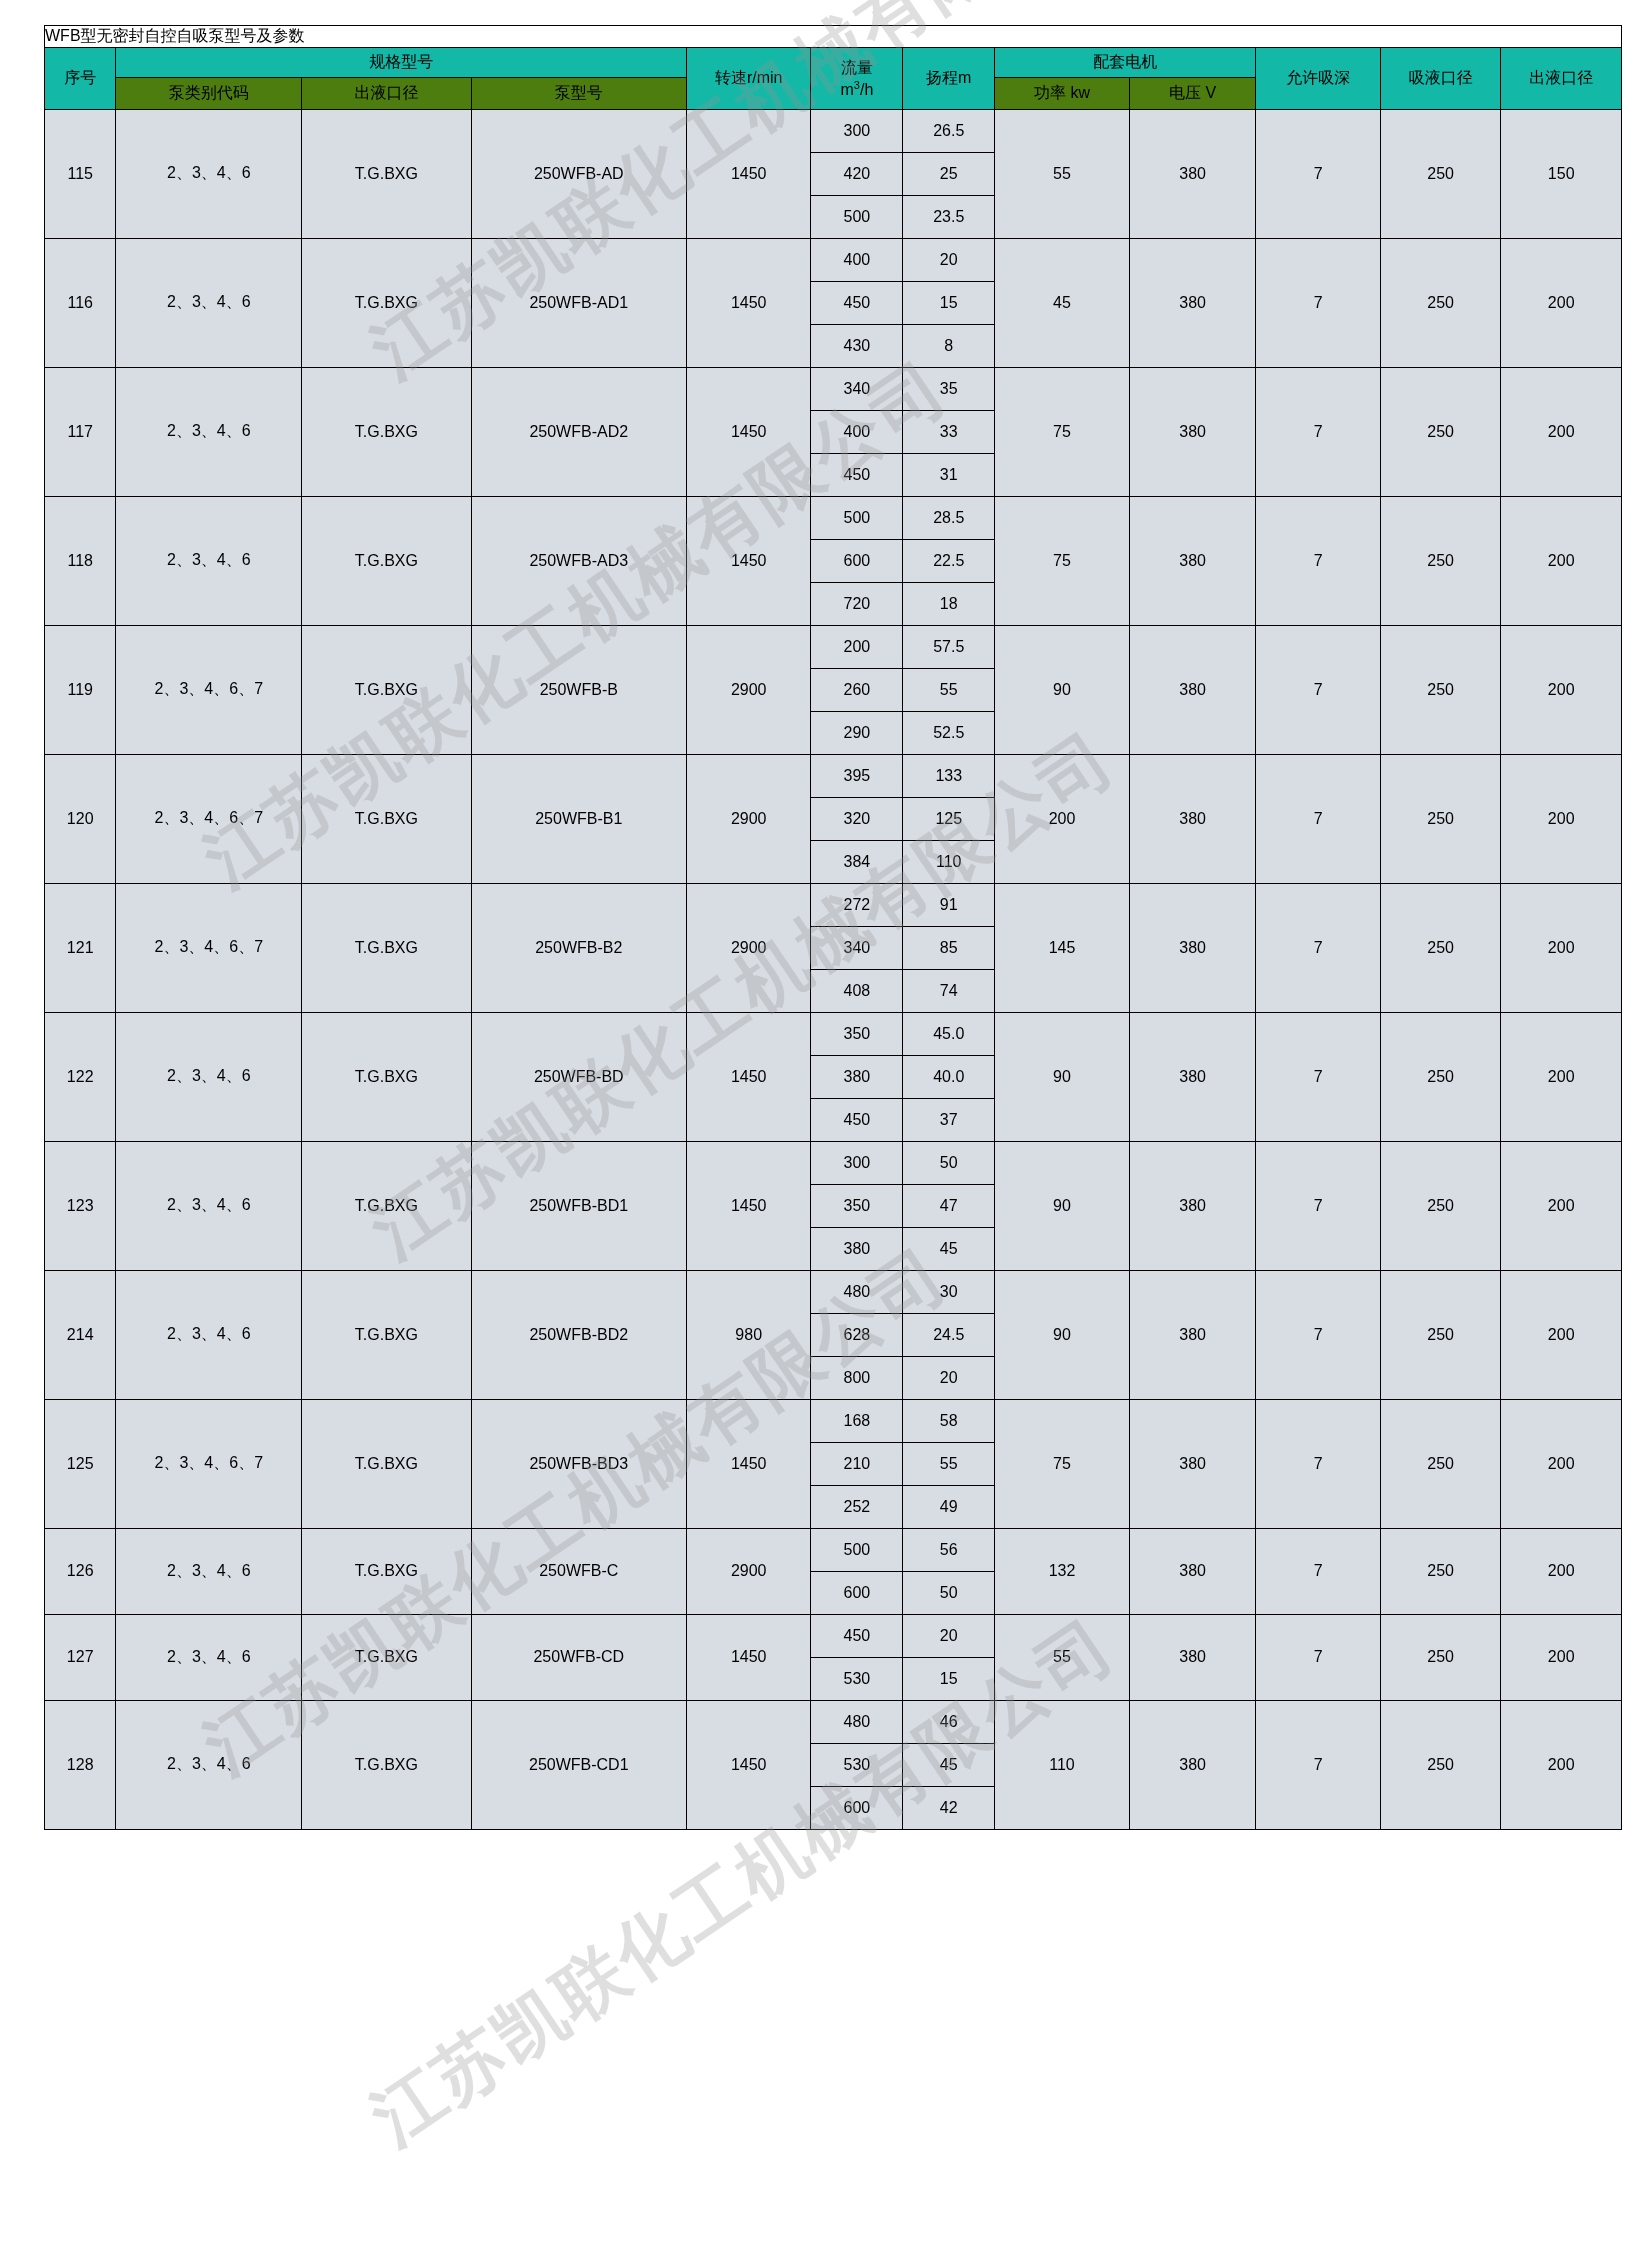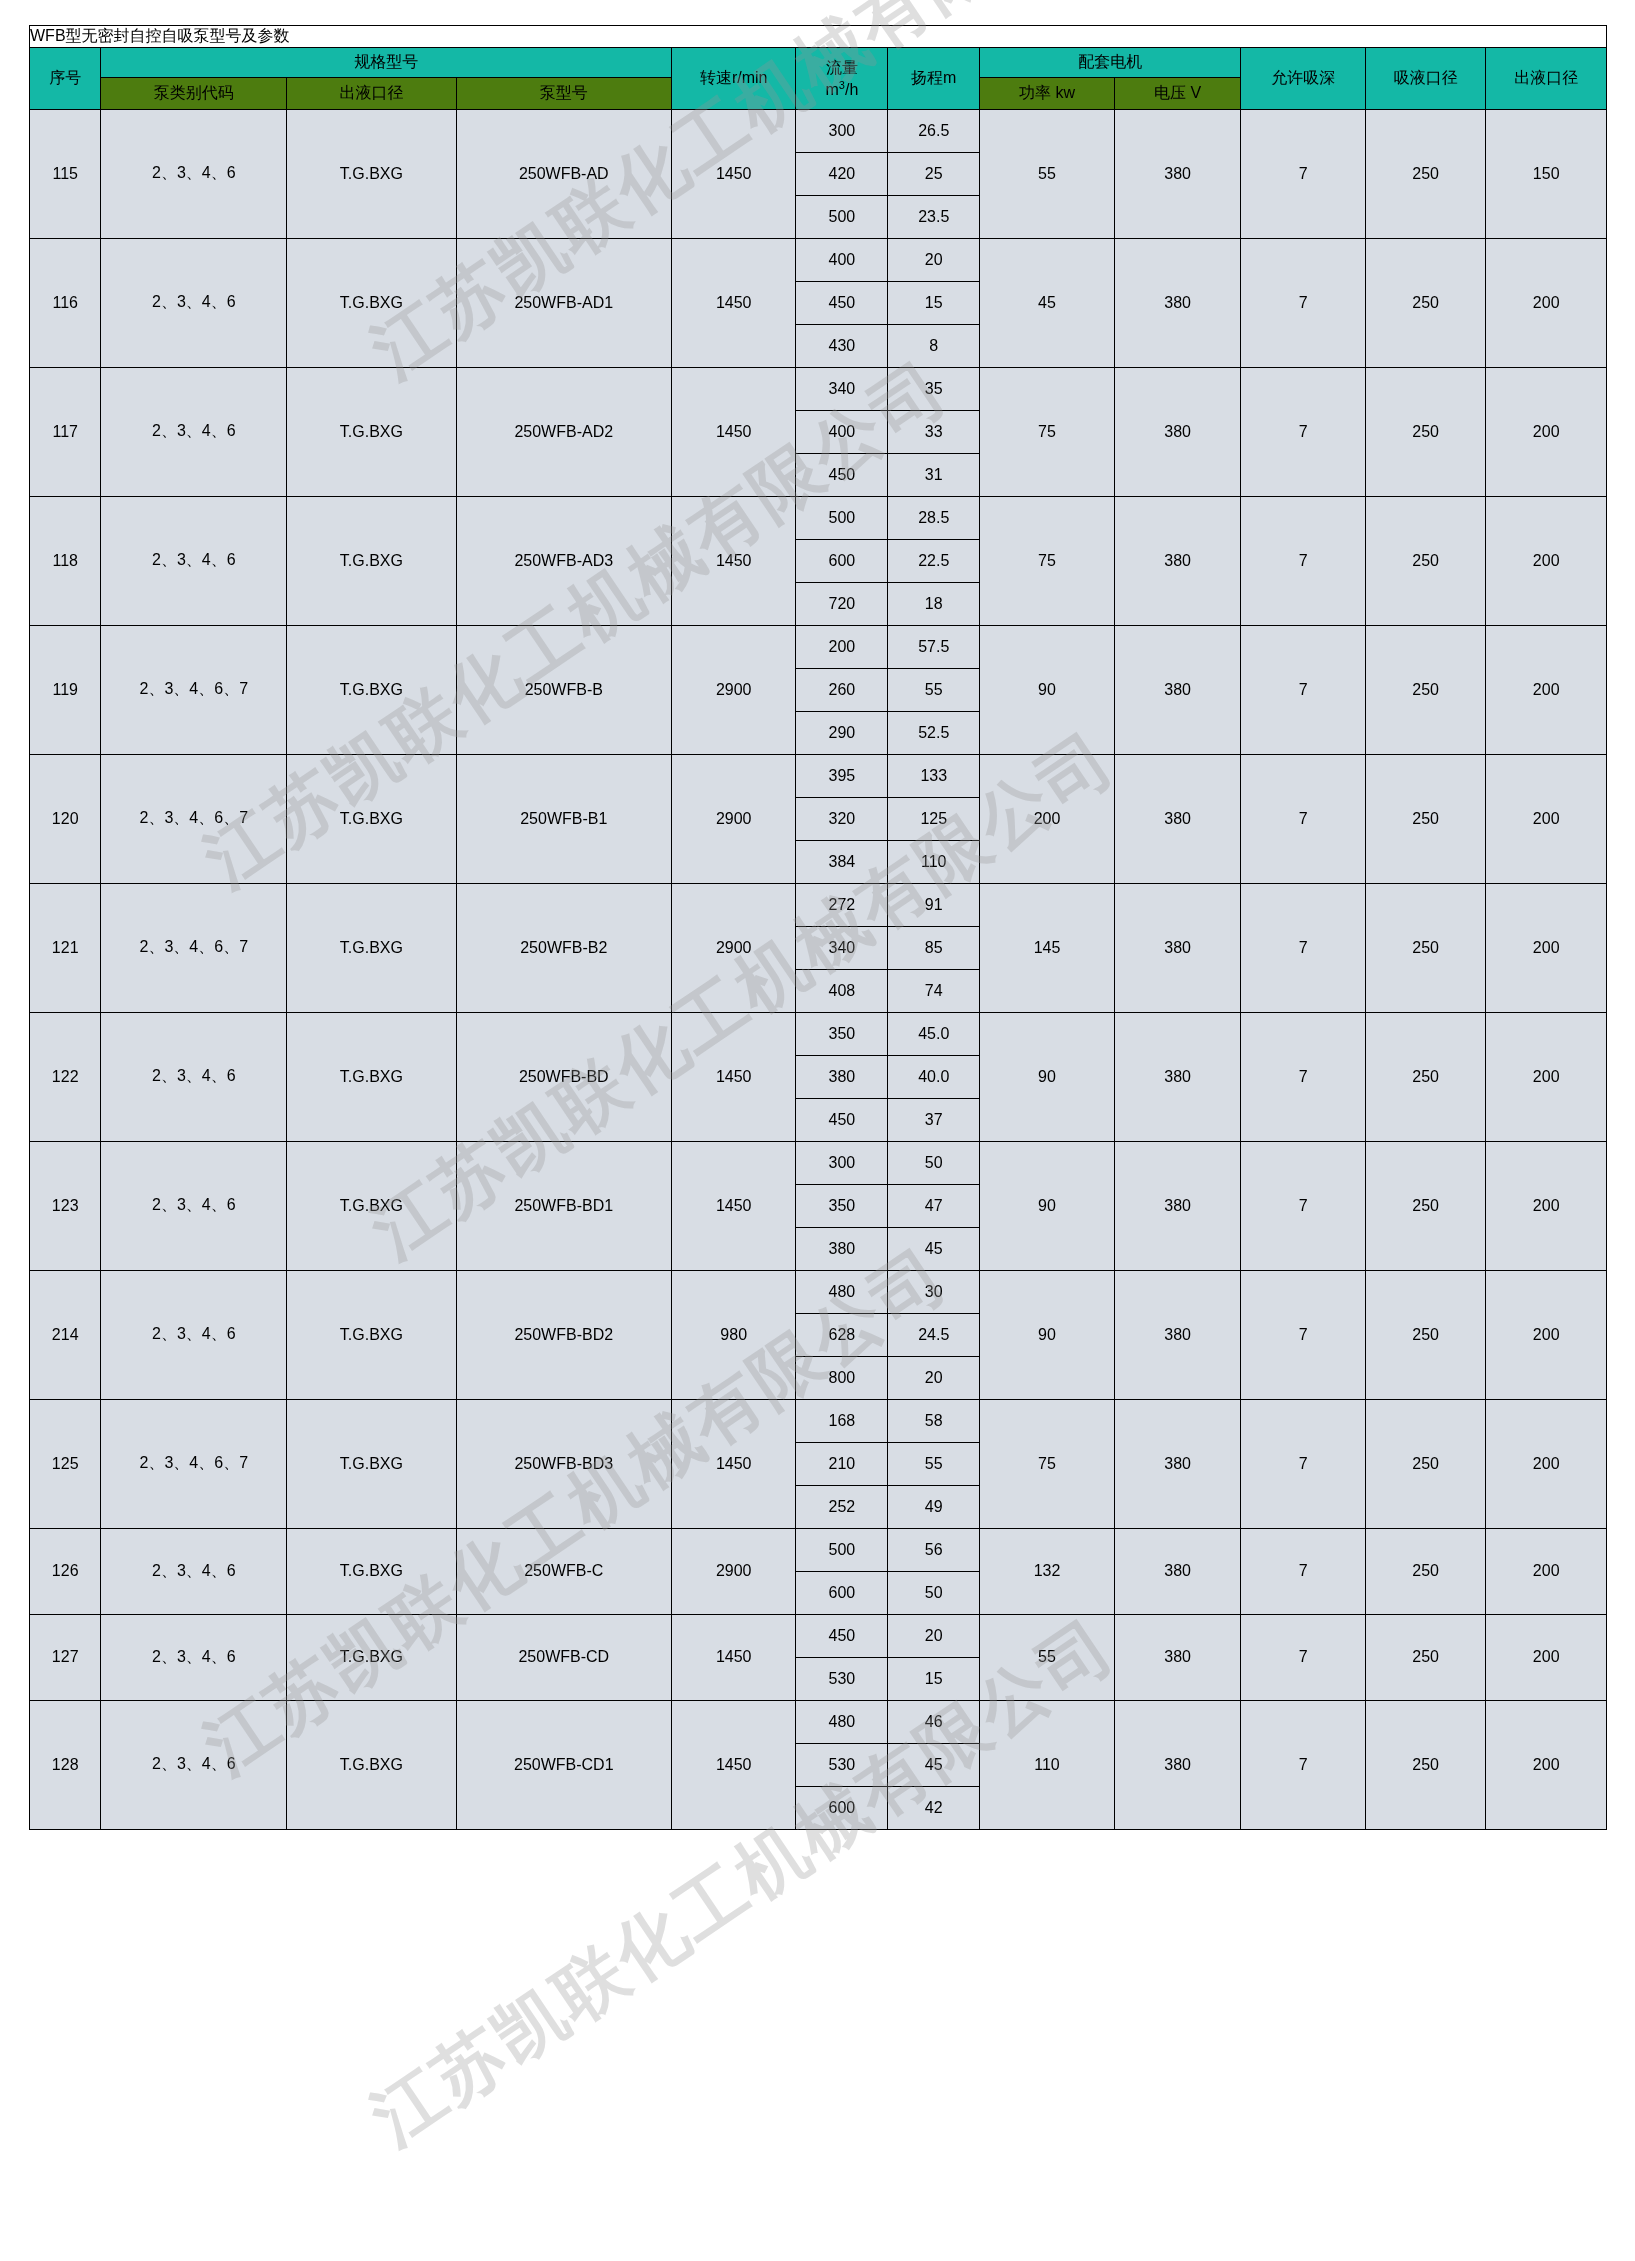--- a/index.html
+++ b/index.html
@@ -12,21 +12,21 @@
     height: 2261px;
     font-family: "Liberation Sans", sans-serif;
     position: relative;
     overflow: hidden;
   }
   .page {
     position: relative;
     width: 1328px;
     height: 2261px;
     box-sizing: border-box;
-    padding: 25px 29px 0 29px;
+    padding: 25px 29px 0 44px;
   }
   table.spec {
     width: 1578px;
     border-collapse: collapse;
     table-layout: fixed;
     position: relative;
     z-index: 2;
   }
   table.spec td, table.spec th {
     border: 0.7px solid #000000;

